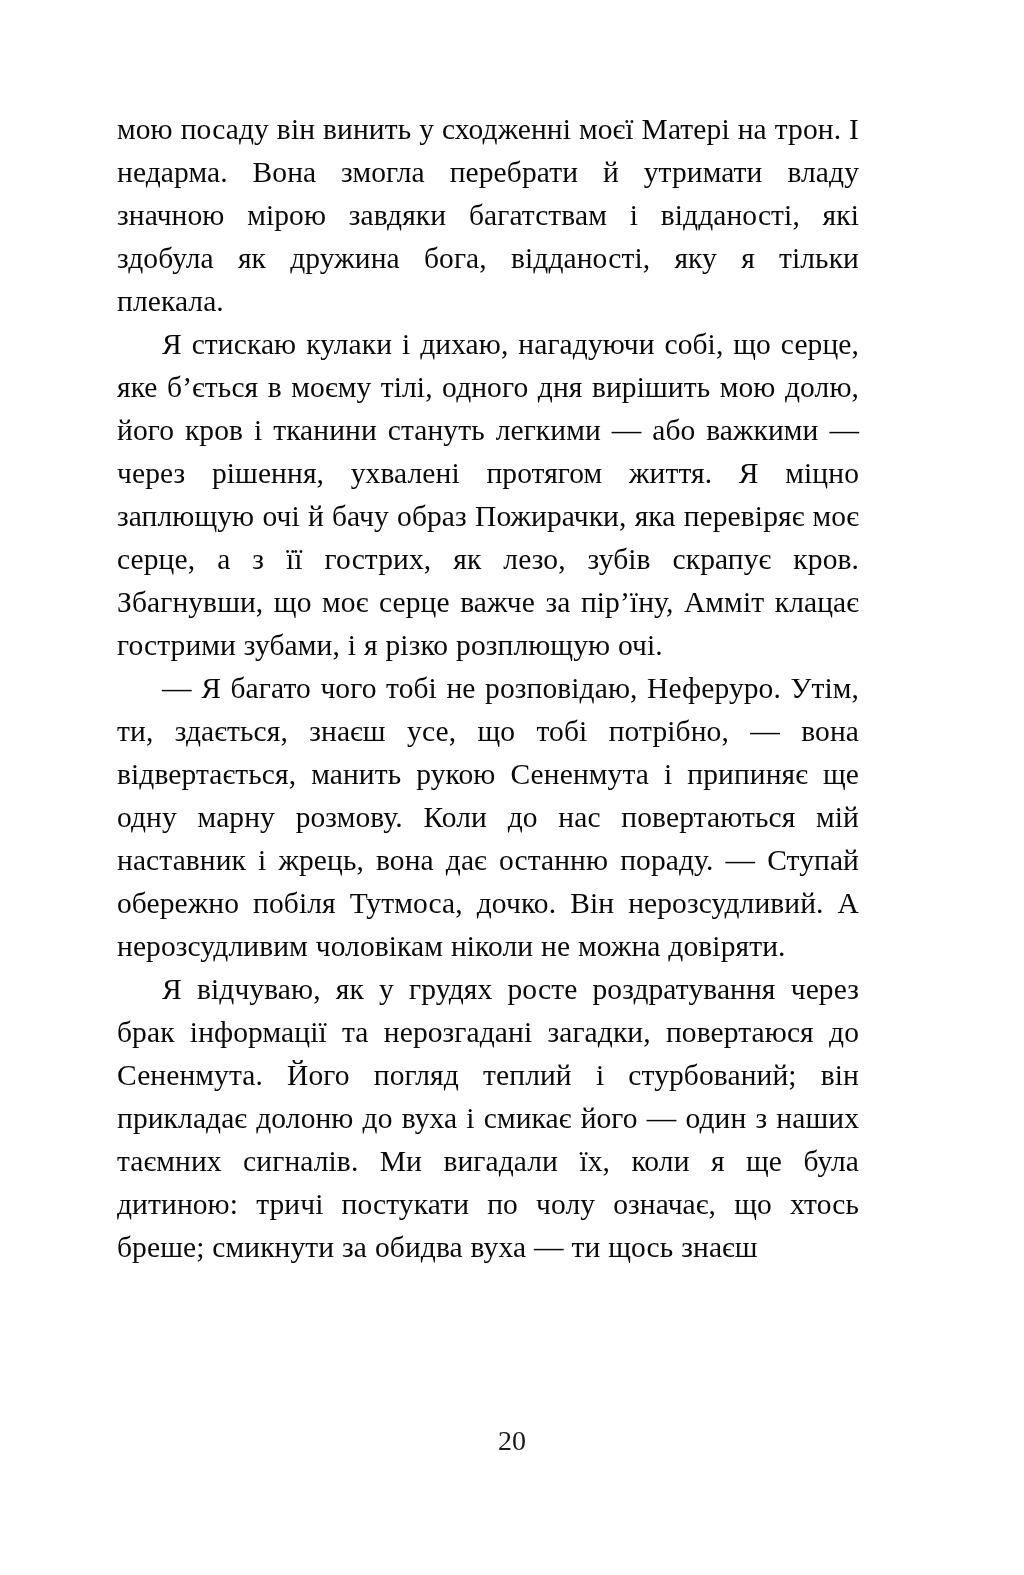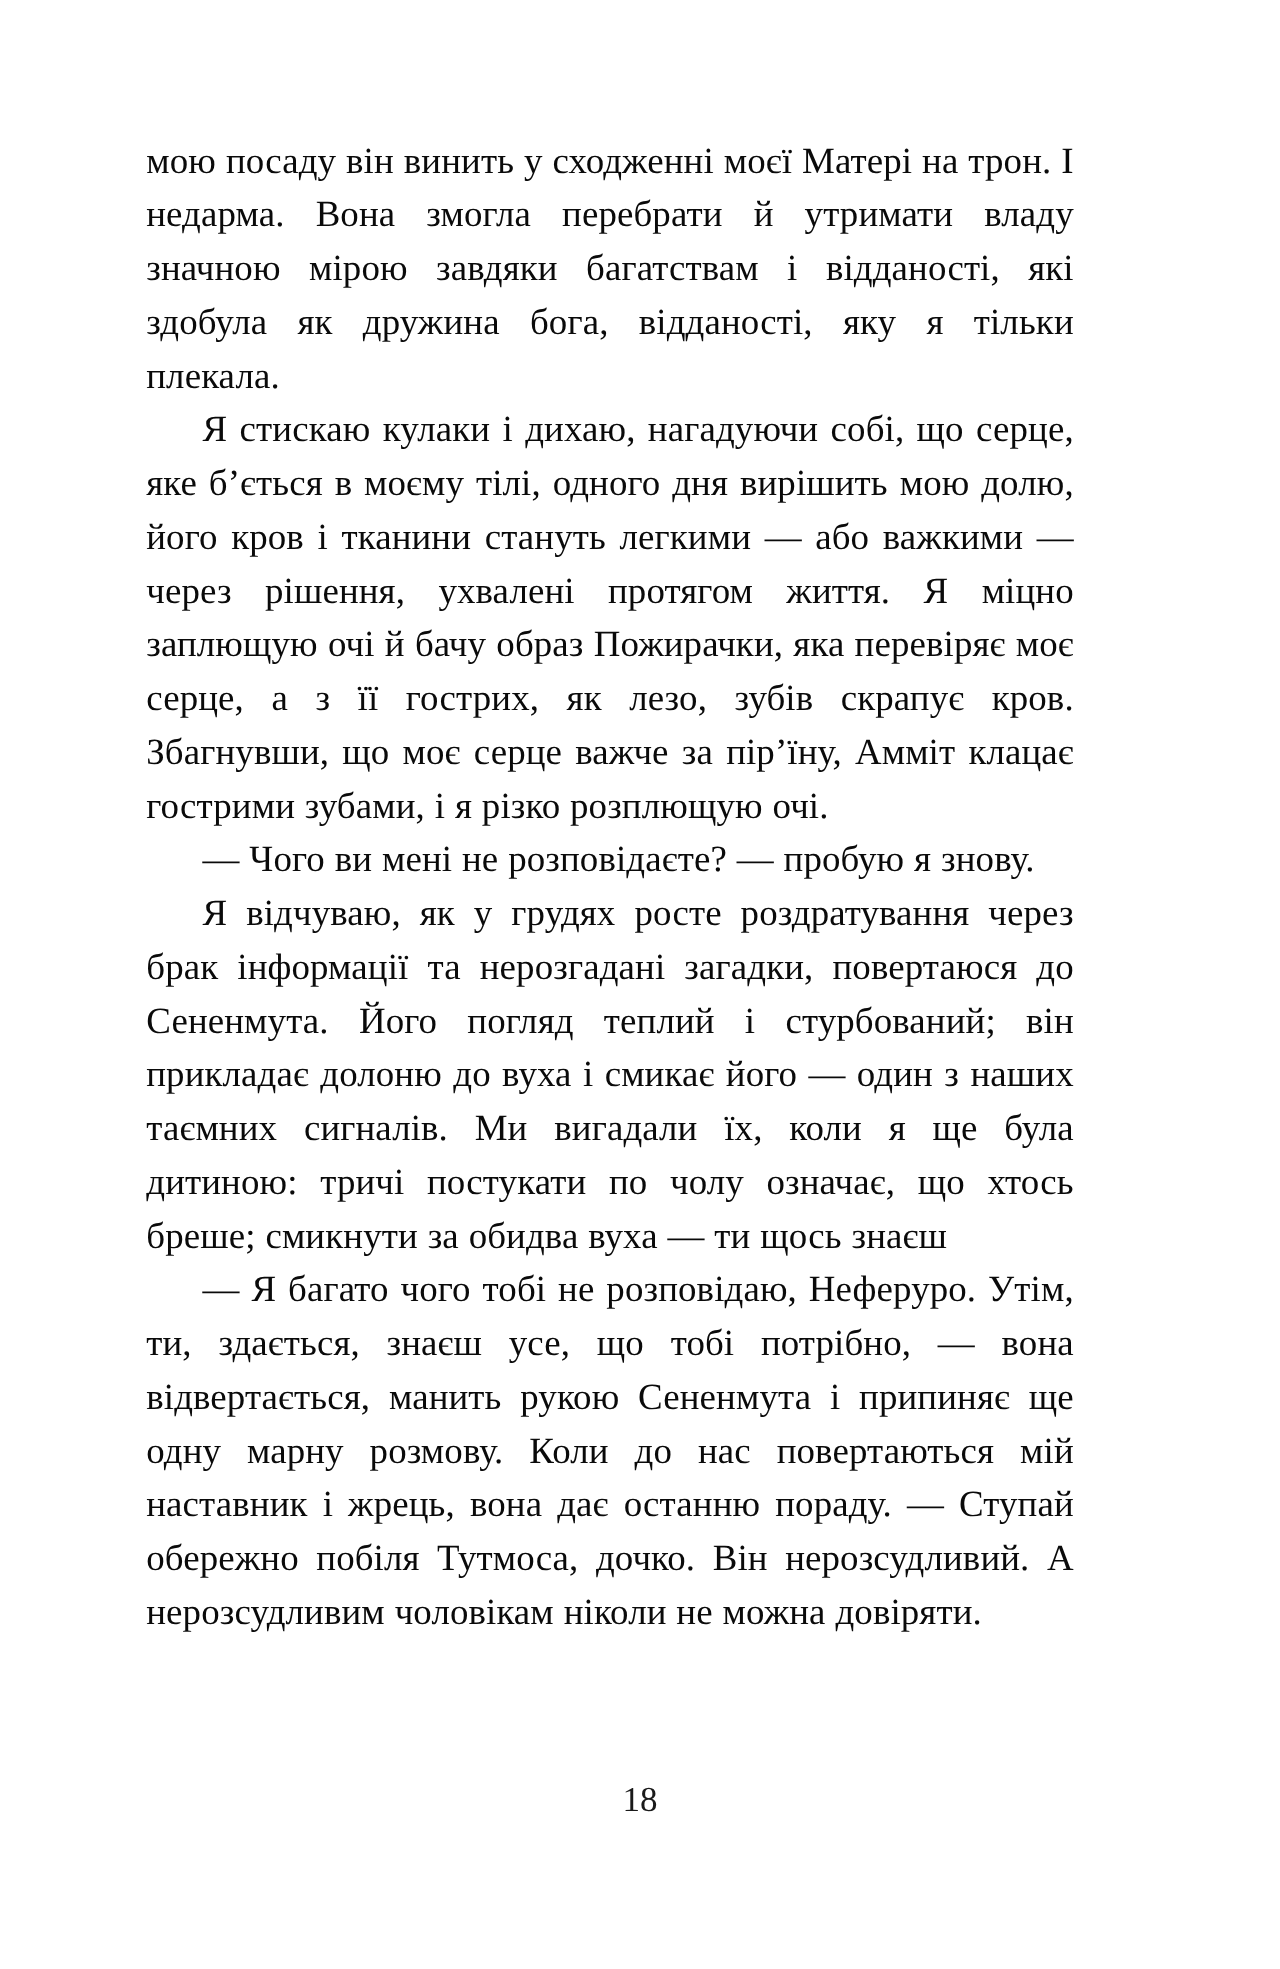--- a/index.html
+++ b/index.html
@@ -64,23 +64,22 @@
 
 <div class="page">
 
   <div class="text-block">
 
     <p class="para cont">мою посаду він винить у сходженні моєї Матері на трон. І недарма. Вона змогла перебрати й утримати владу значною мірою завдяки багатствам і відданості, які здобула як дружина бога, відданості, яку я тільки плекала.</p>
 
     <p class="para indent">Я стискаю кулаки і дихаю, нагадуючи собі, що серце, яке б’ється в моєму тілі, одного дня вирішить мою долю, його кров і тканини стануть легкими — або важкими — через рішення, ухвалені протягом життя. Я міцно заплющую очі й бачу образ Пожирачки, яка перевіряє моє серце, а з її гострих, як лезо, зубів скрапує кров. Збагнувши, що моє серце важче за пір’їну, Амміт клацає гострими зубами, і я різко розплющую очі.</p>
 
 
-    <p class="para dialogue">— Чого ви мені не розповідаєте? — пробую я знову.</p>
+
+    <p class="para dialogue">— Я багато чого тобі не розповідаю, Неферуро. Утім, ти, здається, знаєш усе, що тобі потрібно, — вона відвертається, манить рукою Сененмута і припиняє ще одну марну розмову. Коли до нас повертаються мій наставник і жрець, вона дає останню пораду. — Ступай обережно побіля Тутмоса, дочко. Він нерозсудливий. А нерозсудливим чоловікам ніколи не можна довіряти.</p>
 
     <p class="para indent">Я відчуваю, як у грудях росте роздратування через брак інформації та нерозгадані загадки, повертаюся до Сененмута. Його погляд теплий і стурбований; він прикладає долоню до вуха і смикає його — один з наших таємних сигналів. Ми вигадали їх, коли я ще була дитиною: тричі постукати по чолу означає, що хтось бреше; смикнути за обидва вуха — ти щось знаєш</p>
 
-    <p class="para dialogue">— Я багато чого тобі не розповідаю, Неферуро. Утім, ти, здається, знаєш усе, що тобі потрібно, — вона відвертається, манить рукою Сененмута і припиняє ще одну марну розмову. Коли до нас повертаються мій наставник і жрець, вона дає останню пораду. — Ступай обережно побіля Тутмоса, дочко. Він нерозсудливий. А нерозсудливим чоловікам ніколи не можна довіряти.</p>
-
   </div>
 
-  <div class="page-number">18</div>
+  <div class="page-number">20</div>
 
 </div>
 
 </body></html>

